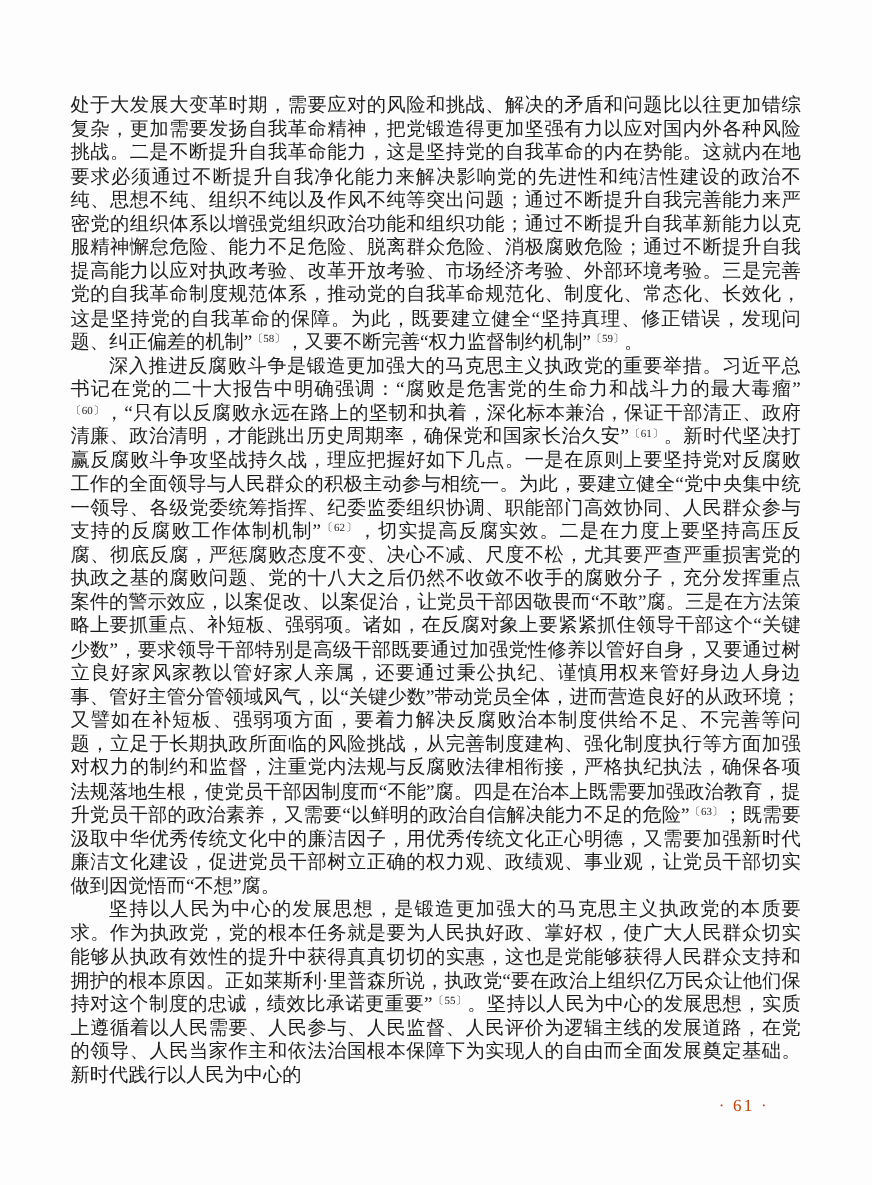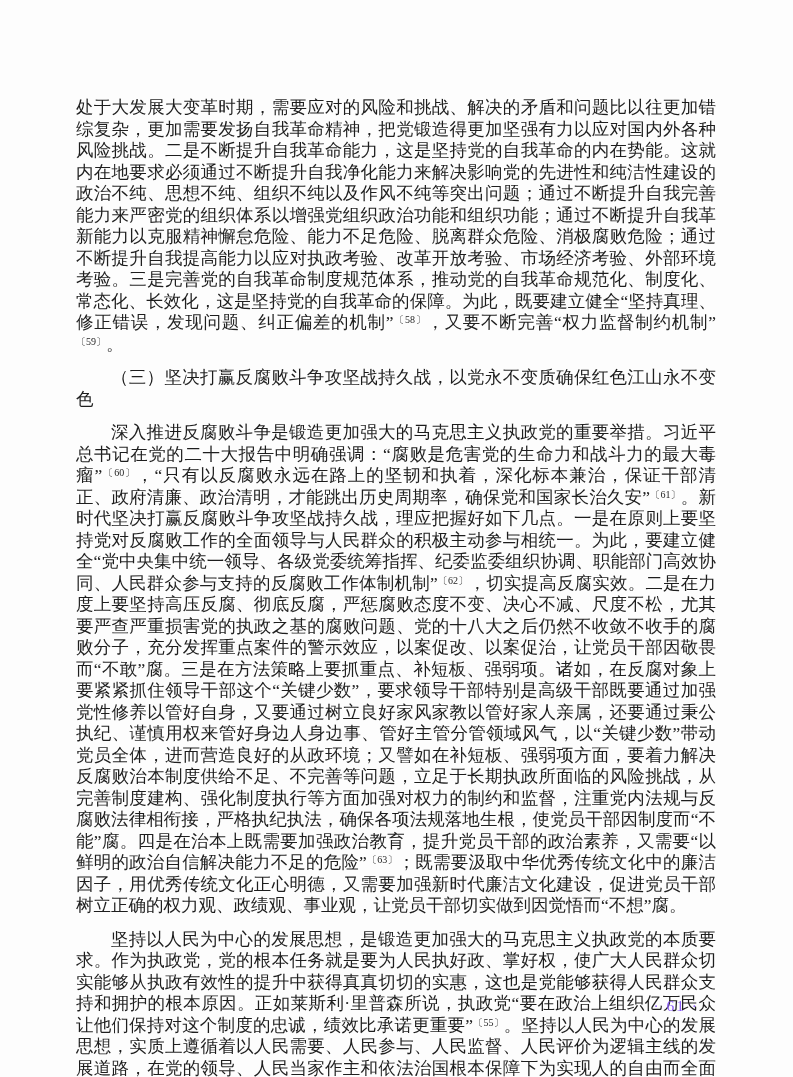--- a/index.html
+++ b/index.html
@@ -21,46 +21,45 @@
     width: 664px;
     font-family: "Liberation Serif", "DejaVu Serif", serif;
     font-size: 17.5px;
     line-height: 21.5px;
     color: #1e1e1e;
     text-align: justify;
     text-justify: inter-ideograph;
     letter-spacing: 0;
   }
   .text-block p {
-    margin: 12px;
+    margin: 0;
     padding: 0;
   }
   .text-block p.indent {
     text-indent: 35px;
   }
   .text-block sup.fnote {
     font-size: 10px;
     line-height: 0;
     vertical-align: 0.5em;
     letter-spacing: 0;
   }
   .page-number {
     position: absolute;
     top: 997px;
     right: 94px;
     font-family: "Liberation Serif", "DejaVu Serif", serif;
     font-size: 15.5px;
-    color: #8b5cf6;
+    color: #c2410c;
     letter-spacing: 2px;
   }
 </style>
 </head>
 <body>
 
 <div class="page">
   <div class="text-block">
       <p class="paragraph">处于大发展大变革时期，需要应对的风险和挑战、解决的矛盾和问题比以往更加错综复杂，更加需要发扬自我革命精神，把党锻造得更加坚强有力以应对国内外各种风险挑战。二是不断提升自我革命能力，这是坚持党的自我革命的内在势能。这就内在地要求必须通过不断提升自我净化能力来解决影响党的先进性和纯洁性建设的政治不纯、思想不纯、组织不纯以及作风不纯等突出问题；通过不断提升自我完善能力来严密党的组织体系以增强党组织政治功能和组织功能；通过不断提升自我革新能力以克服精神懈怠危险、能力不足危险、脱离群众危险、消极腐败危险；通过不断提升自我提高能力以应对执政考验、改革开放考验、市场经济考验、外部环境考验。三是完善党的自我革命制度规范体系，推动党的自我革命规范化、制度化、常态化、长效化，这是坚持党的自我革命的保障。为此，既要建立健全“坚持真理、修正错误，发现问题、纠正偏差的机制”<sup class="fnote">〔58〕</sup>，又要不断完善“权力监督制约机制”<sup class="fnote">〔59〕</sup>。</p>
-      <p class="heading indent">（三）坚决打赢反腐败斗争攻坚战持久战，以党永不变质确保红色江山永不变色</p>
       <p class="paragraph indent">深入推进反腐败斗争是锻造更加强大的马克思主义执政党的重要举措。习近平总书记在党的二十大报告中明确强调：“腐败是危害党的生命力和战斗力的最大毒瘤”<sup class="fnote">〔60〕</sup>，“只有以反腐败永远在路上的坚韧和执着，深化标本兼治，保证干部清正、政府清廉、政治清明，才能跳出历史周期率，确保党和国家长治久安”<sup class="fnote">〔61〕</sup>。新时代坚决打赢反腐败斗争攻坚战持久战，理应把握好如下几点。一是在原则上要坚持党对反腐败工作的全面领导与人民群众的积极主动参与相统一。为此，要建立健全“党中央集中统一领导、各级党委统筹指挥、纪委监委组织协调、职能部门高效协同、人民群众参与支持的反腐败工作体制机制”<sup class="fnote">〔62〕</sup>，切实提高反腐实效。二是在力度上要坚持高压反腐、彻底反腐，严惩腐败态度不变、决心不减、尺度不松，尤其要严查严重损害党的执政之基的腐败问题、党的十八大之后仍然不收敛不收手的腐败分子，充分发挥重点案件的警示效应，以案促改、以案促治，让党员干部因敬畏而“不敢”腐。三是在方法策略上要抓重点、补短板、强弱项。诸如，在反腐对象上要紧紧抓住领导干部这个“关键少数”，要求领导干部特别是高级干部既要通过加强党性修养以管好自身，又要通过树立良好家风家教以管好家人亲属，还要通过秉公执纪、谨慎用权来管好身边人身边事、管好主管分管领域风气，以“关键少数”带动党员全体，进而营造良好的从政环境；又譬如在补短板、强弱项方面，要着力解决反腐败治本制度供给不足、不完善等问题，立足于长期执政所面临的风险挑战，从完善制度建构、强化制度执行等方面加强对权力的制约和监督，注重党内法规与反腐败法律相衔接，严格执纪执法，确保各项法规落地生根，使党员干部因制度而“不能”腐。四是在治本上既需要加强政治教育，提升党员干部的政治素养，又需要“以鲜明的政治自信解决能力不足的危险”<sup class="fnote">〔63〕</sup>；既需要汲取中华优秀传统文化中的廉洁因子，用优秀传统文化正心明德，又需要加强新时代廉洁文化建设，促进党员干部树立正确的权力观、政绩观、事业观，让党员干部切实做到因觉悟而“不想”腐。</p>
       <p class="paragraph indent">坚持以人民为中心的发展思想，是锻造更加强大的马克思主义执政党的本质要求。作为执政党，党的根本任务就是要为人民执好政、掌好权，使广大人民群众切实能够从执政有效性的提升中获得真真切切的实惠，这也是党能够获得人民群众支持和拥护的根本原因。正如莱斯利·里普森所说，执政党“要在政治上组织亿万民众让他们保持对这个制度的忠诚，绩效比承诺更重要”<sup class="fnote">〔55〕</sup>。坚持以人民为中心的发展思想，实质上遵循着以人民需要、人民参与、人民监督、人民评价为逻辑主线的发展道路，在党的领导、人民当家作主和依法治国根本保障下为实现人的自由而全面发展奠定基础。新时代践行以人民为中心的</p>
     </div>
   <div class="page-number">· 61 ·</div>
 </div>
 
 </body></html>

